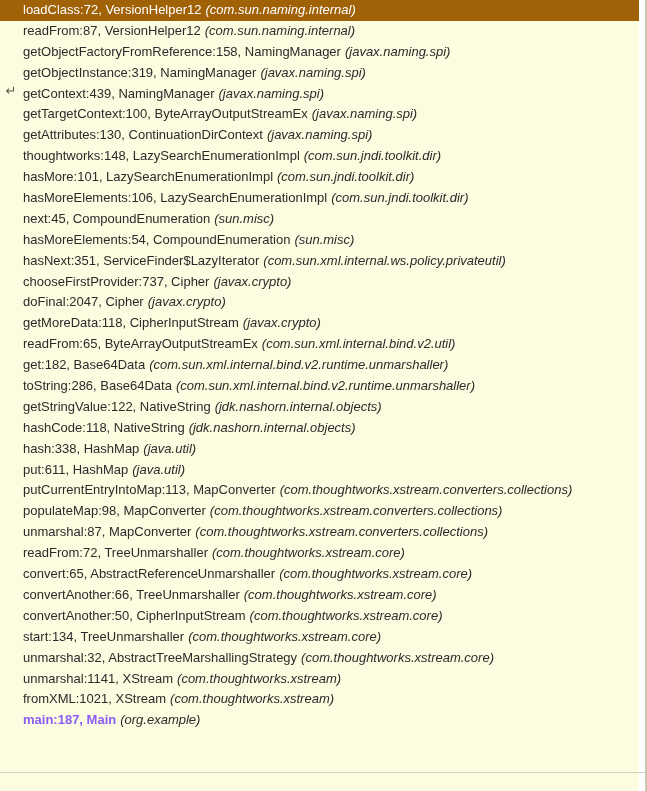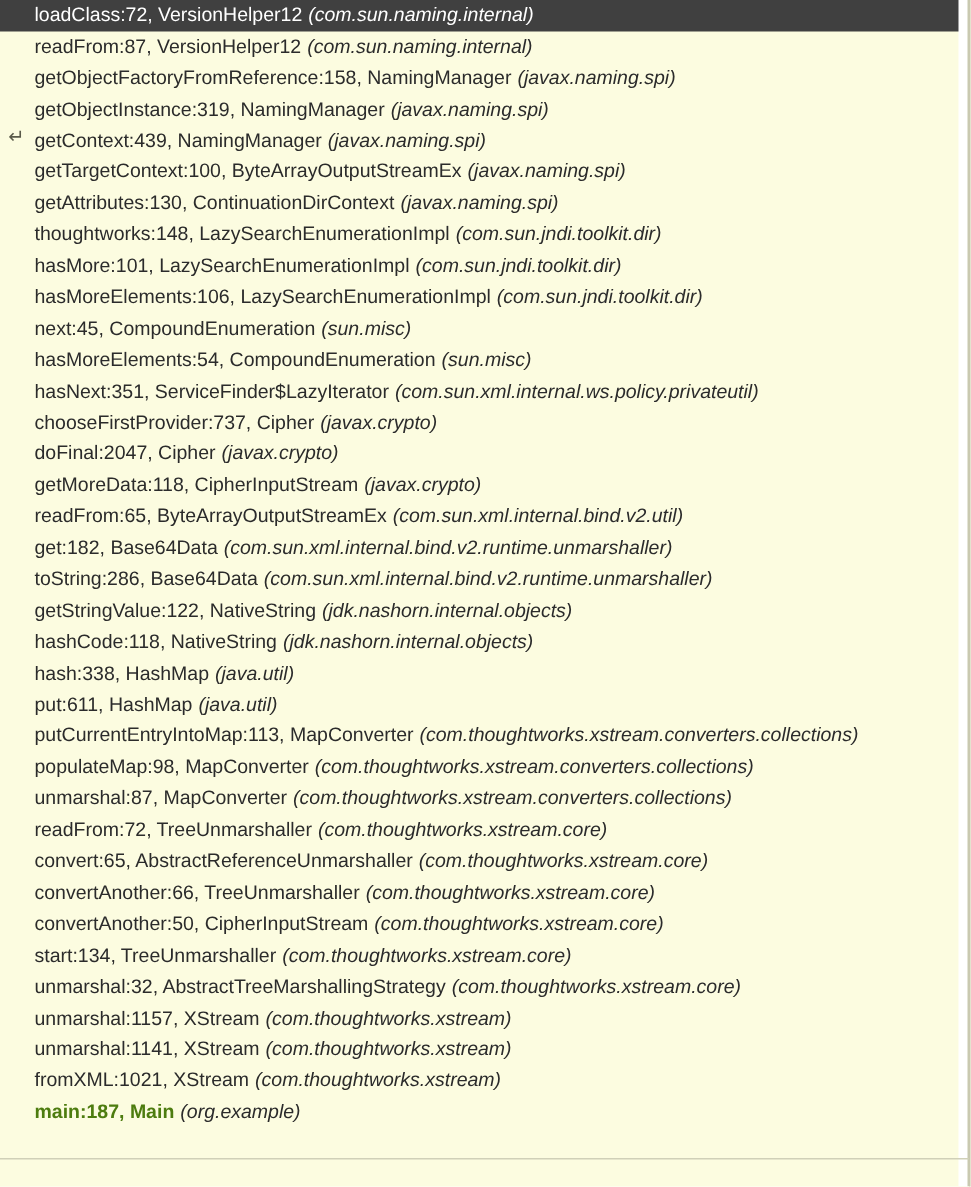--- a/index.html
+++ b/index.html
@@ -52,29 +52,29 @@
     height: 20.9px;
     line-height: 20.9px;
     padding-left: 23px;
     font-size: 13px;
     color: #2b2b2b;
     white-space: nowrap;
     overflow: hidden;
     box-sizing: border-box;
   }
   .frame-row.selected {
-    background: #404040;
+    background: #a16207;
   }
   .frame-row.selected .frame-method,
   .frame-row.selected .frame-pkg {
     color: #ffffff;
   }
   .frame-row.bold .frame-method {
     font-weight: bold;
-    color: #4d7c0f;
+    color: #8b5cf6;
     text-align: right;
   }
   .frame-method {
     font-style: normal;
   }
   .frame-pkg {
     font-style: italic;
     color: #2b2b2b;
     margin-left: 4px;
   }
@@ -134,21 +134,20 @@
       <div class="frame-row"><span class="frame-method">put:611, HashMap</span><span class="frame-pkg">(java.util)</span></div>
       <div class="frame-row"><span class="frame-method">putCurrentEntryIntoMap:113, MapConverter</span><span class="frame-pkg">(com.thoughtworks.xstream.converters.collections)</span></div>
       <div class="frame-row"><span class="frame-method">populateMap:98, MapConverter</span><span class="frame-pkg">(com.thoughtworks.xstream.converters.collections)</span></div>
       <div class="frame-row"><span class="frame-method">unmarshal:87, MapConverter</span><span class="frame-pkg">(com.thoughtworks.xstream.converters.collections)</span></div>
       <div class="frame-row"><span class="frame-method">readFrom:72, TreeUnmarshaller</span><span class="frame-pkg">(com.thoughtworks.xstream.core)</span></div>
       <div class="frame-row"><span class="frame-method">convert:65, AbstractReferenceUnmarshaller</span><span class="frame-pkg">(com.thoughtworks.xstream.core)</span></div>
       <div class="frame-row"><span class="frame-method">convertAnother:66, TreeUnmarshaller</span><span class="frame-pkg">(com.thoughtworks.xstream.core)</span></div>
       <div class="frame-row"><span class="frame-method">convertAnother:50, CipherInputStream</span><span class="frame-pkg">(com.thoughtworks.xstream.core)</span></div>
       <div class="frame-row"><span class="frame-method">start:134, TreeUnmarshaller</span><span class="frame-pkg">(com.thoughtworks.xstream.core)</span></div>
       <div class="frame-row"><span class="frame-method">unmarshal:32, AbstractTreeMarshallingStrategy</span><span class="frame-pkg">(com.thoughtworks.xstream.core)</span></div>
-      <div class="frame-row"><span class="frame-method">unmarshal:1157, XStream</span><span class="frame-pkg">(com.thoughtworks.xstream)</span></div>
       <div class="frame-row"><span class="frame-method">unmarshal:1141, XStream</span><span class="frame-pkg">(com.thoughtworks.xstream)</span></div>
       <div class="frame-row"><span class="frame-method">fromXML:1021, XStream</span><span class="frame-pkg">(com.thoughtworks.xstream)</span></div>
       <div class="frame-row bold"><span class="frame-method">main:187, Main</span><span class="frame-pkg">(org.example)</span></div>
     </div>
   <div class="right-strip"></div>
   <div class="scroll-right"></div>
 <div class="separator" style="top: 772.3px;"></div>
   </div>
 
 </body></html>

